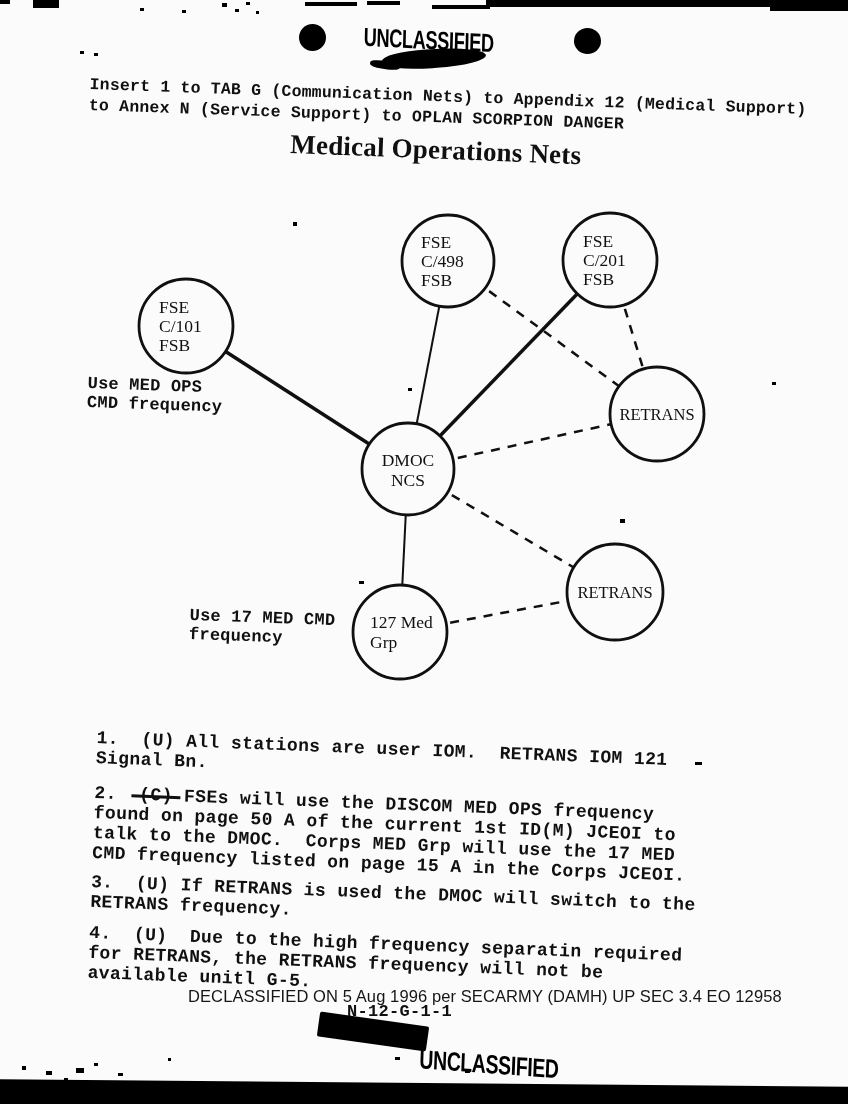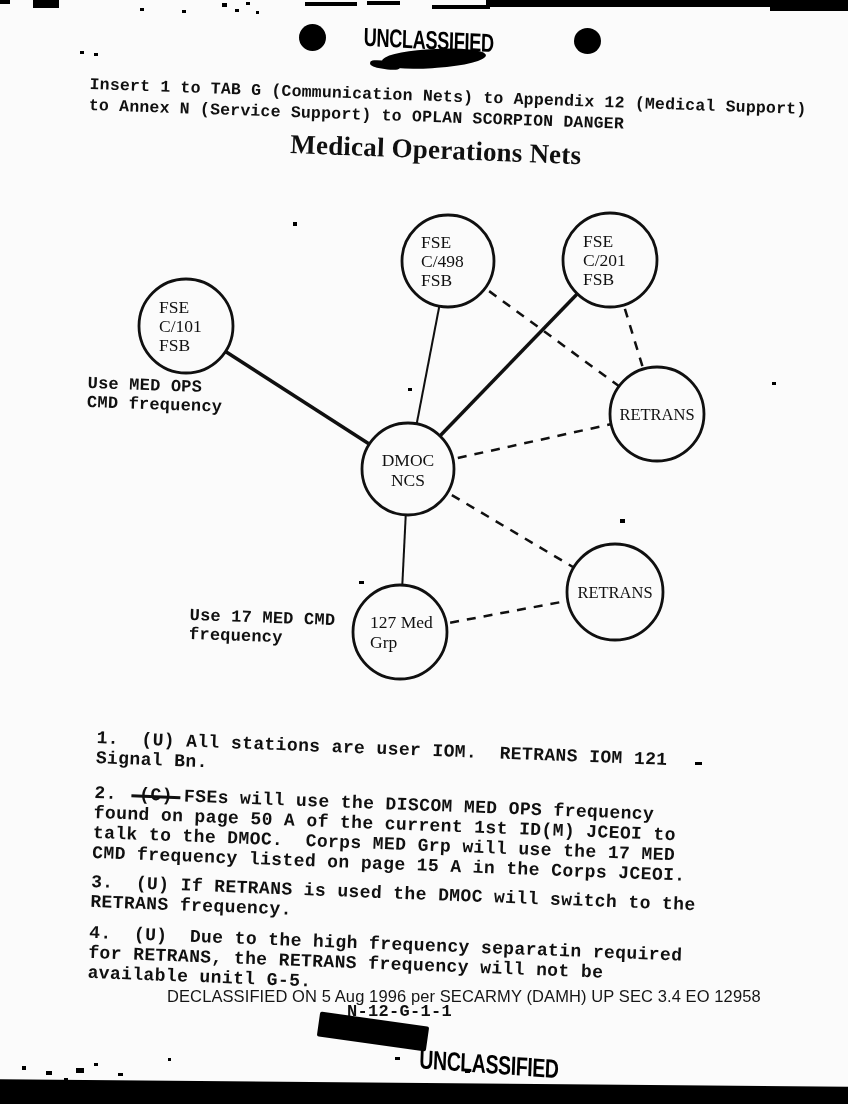--- a/index.html
+++ b/index.html
@@ -1,20 +1,20 @@
 <!DOCTYPE html>
 <html><head>
 <meta charset="utf-8">
 <style>
   html,body{margin:0;padding:0;}
   body{width:848px;height:1104px;background:#e9e9e9;}
   .page{position:relative;width:848px;height:1104px;background:#fbfbfb;overflow:hidden;color:#101010;}
   .mono{font-family:"Liberation Mono",monospace;font-weight:bold;}
   .serif{font-family:"Liberation Serif",serif;}
-  .sans{font-family:"Liberation Sans",sans-serif;}
+  .sans{font-family:"Liberation Sans",sans-serif;margin-left:21px;}
   .abs{position:absolute;}
   .line{white-space:pre;}
   
   .header{left:90px;top:74px;font-size:16.5px;line-height:21px;letter-spacing:.2px;
           transform:rotate(2deg);transform-origin:left top;}
   .title{left:291px;top:129px;font-size:27px;font-weight:bold;letter-spacing:.2px;
          transform:rotate(2.2deg);transform-origin:left top;}
   
   .dot{background:#000;border-radius:50%;}
   .stamp{font-family:"Liberation Sans",sans-serif;font-weight:bold;color:#000;

